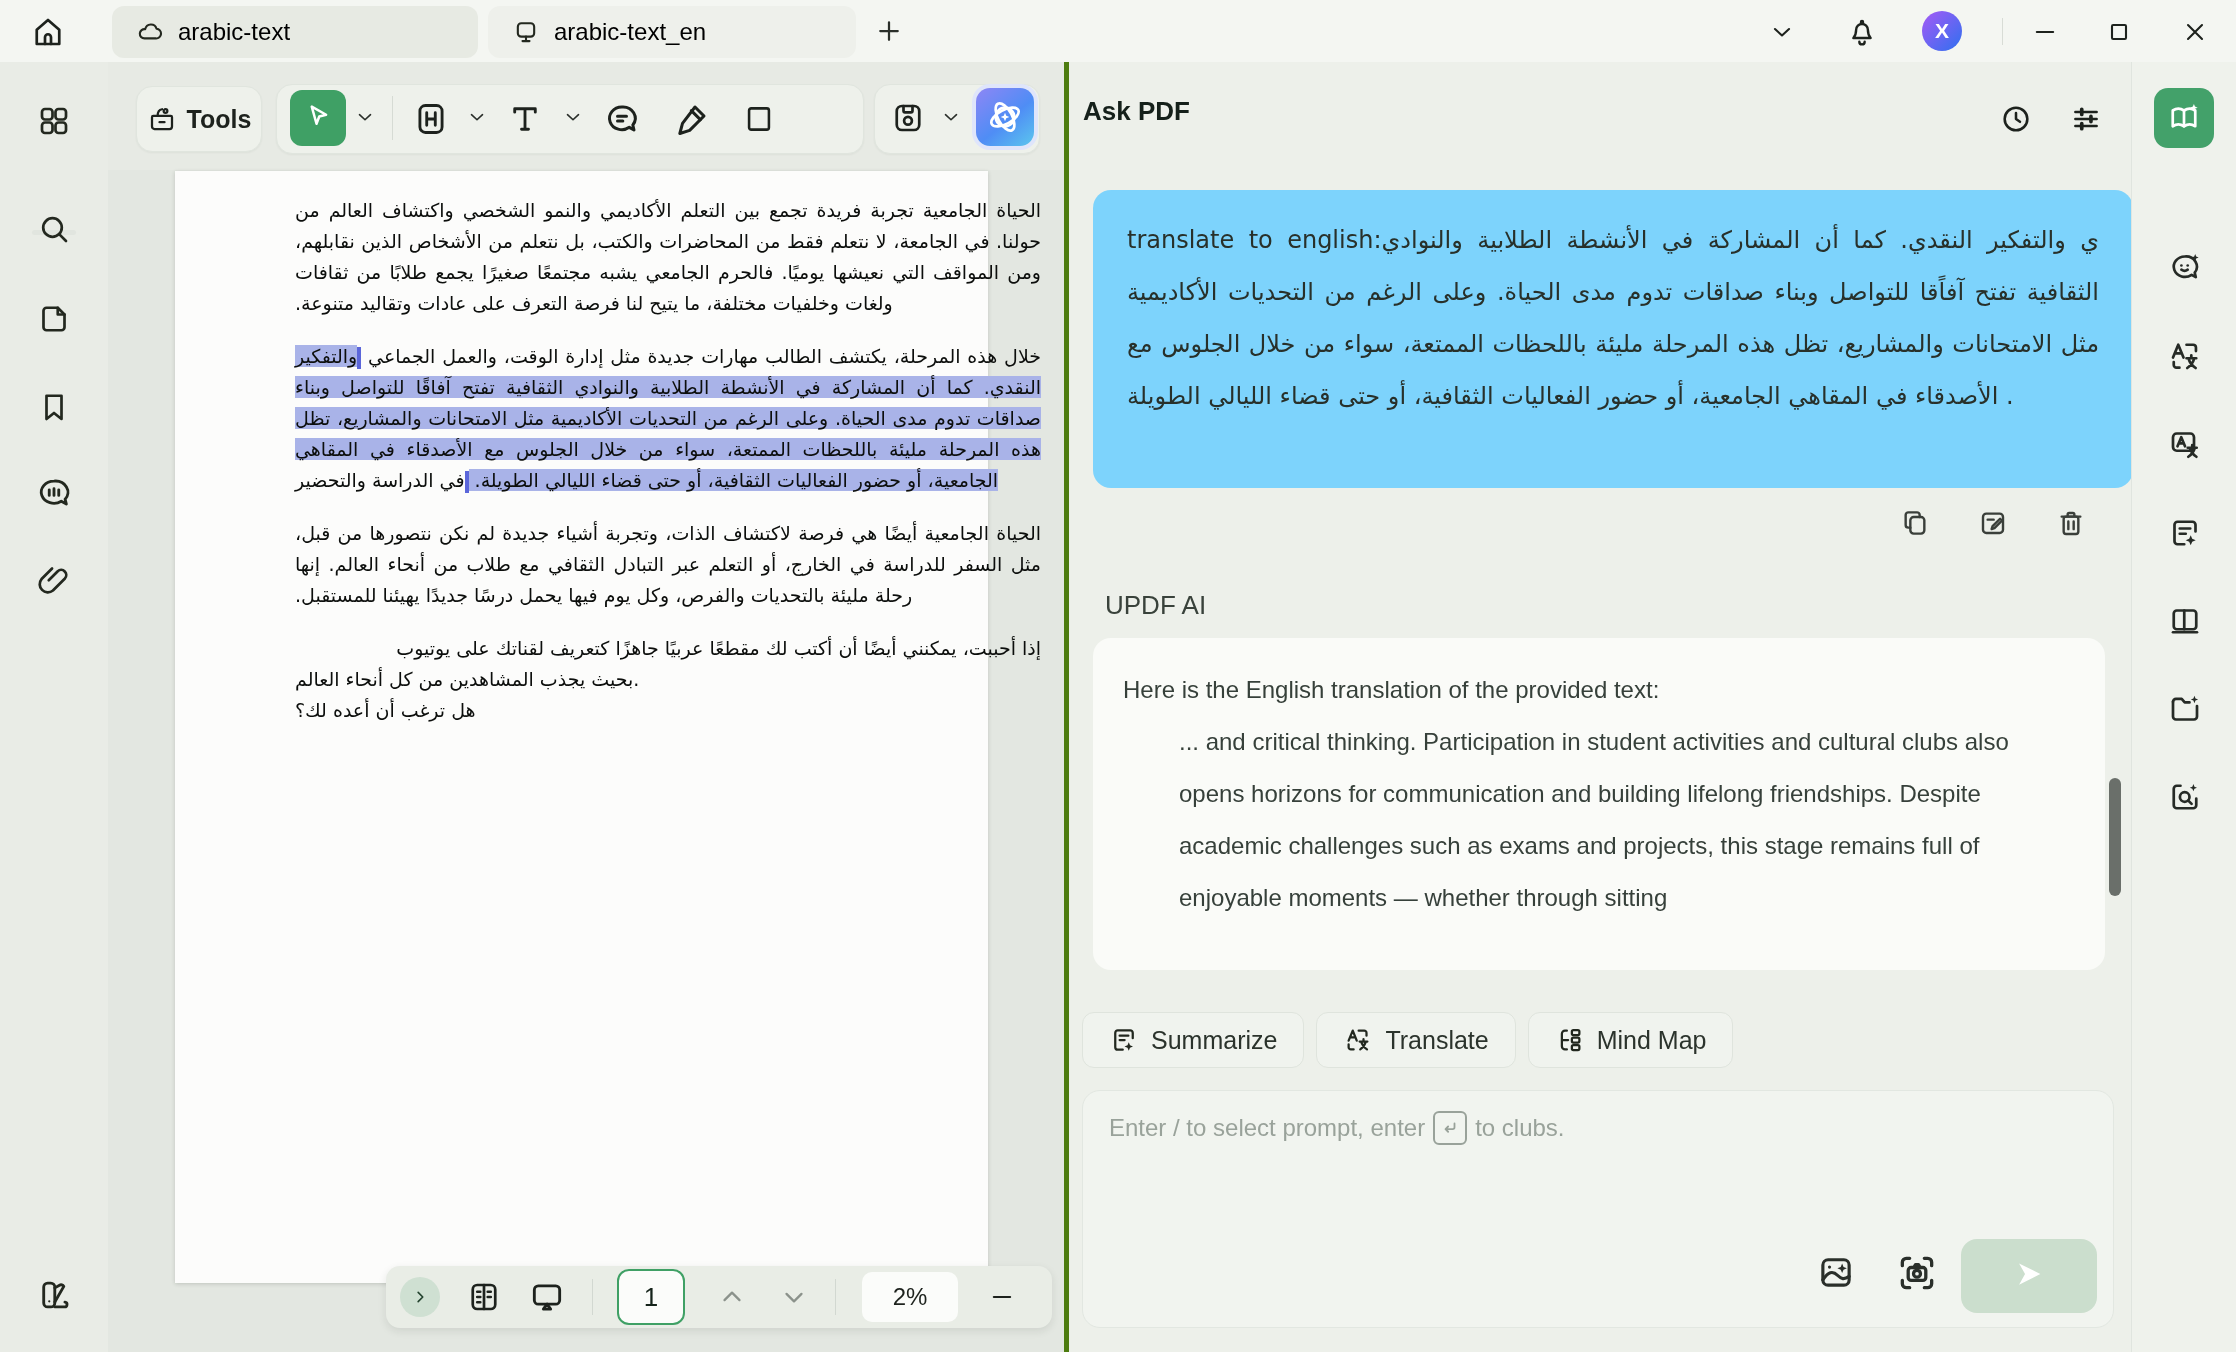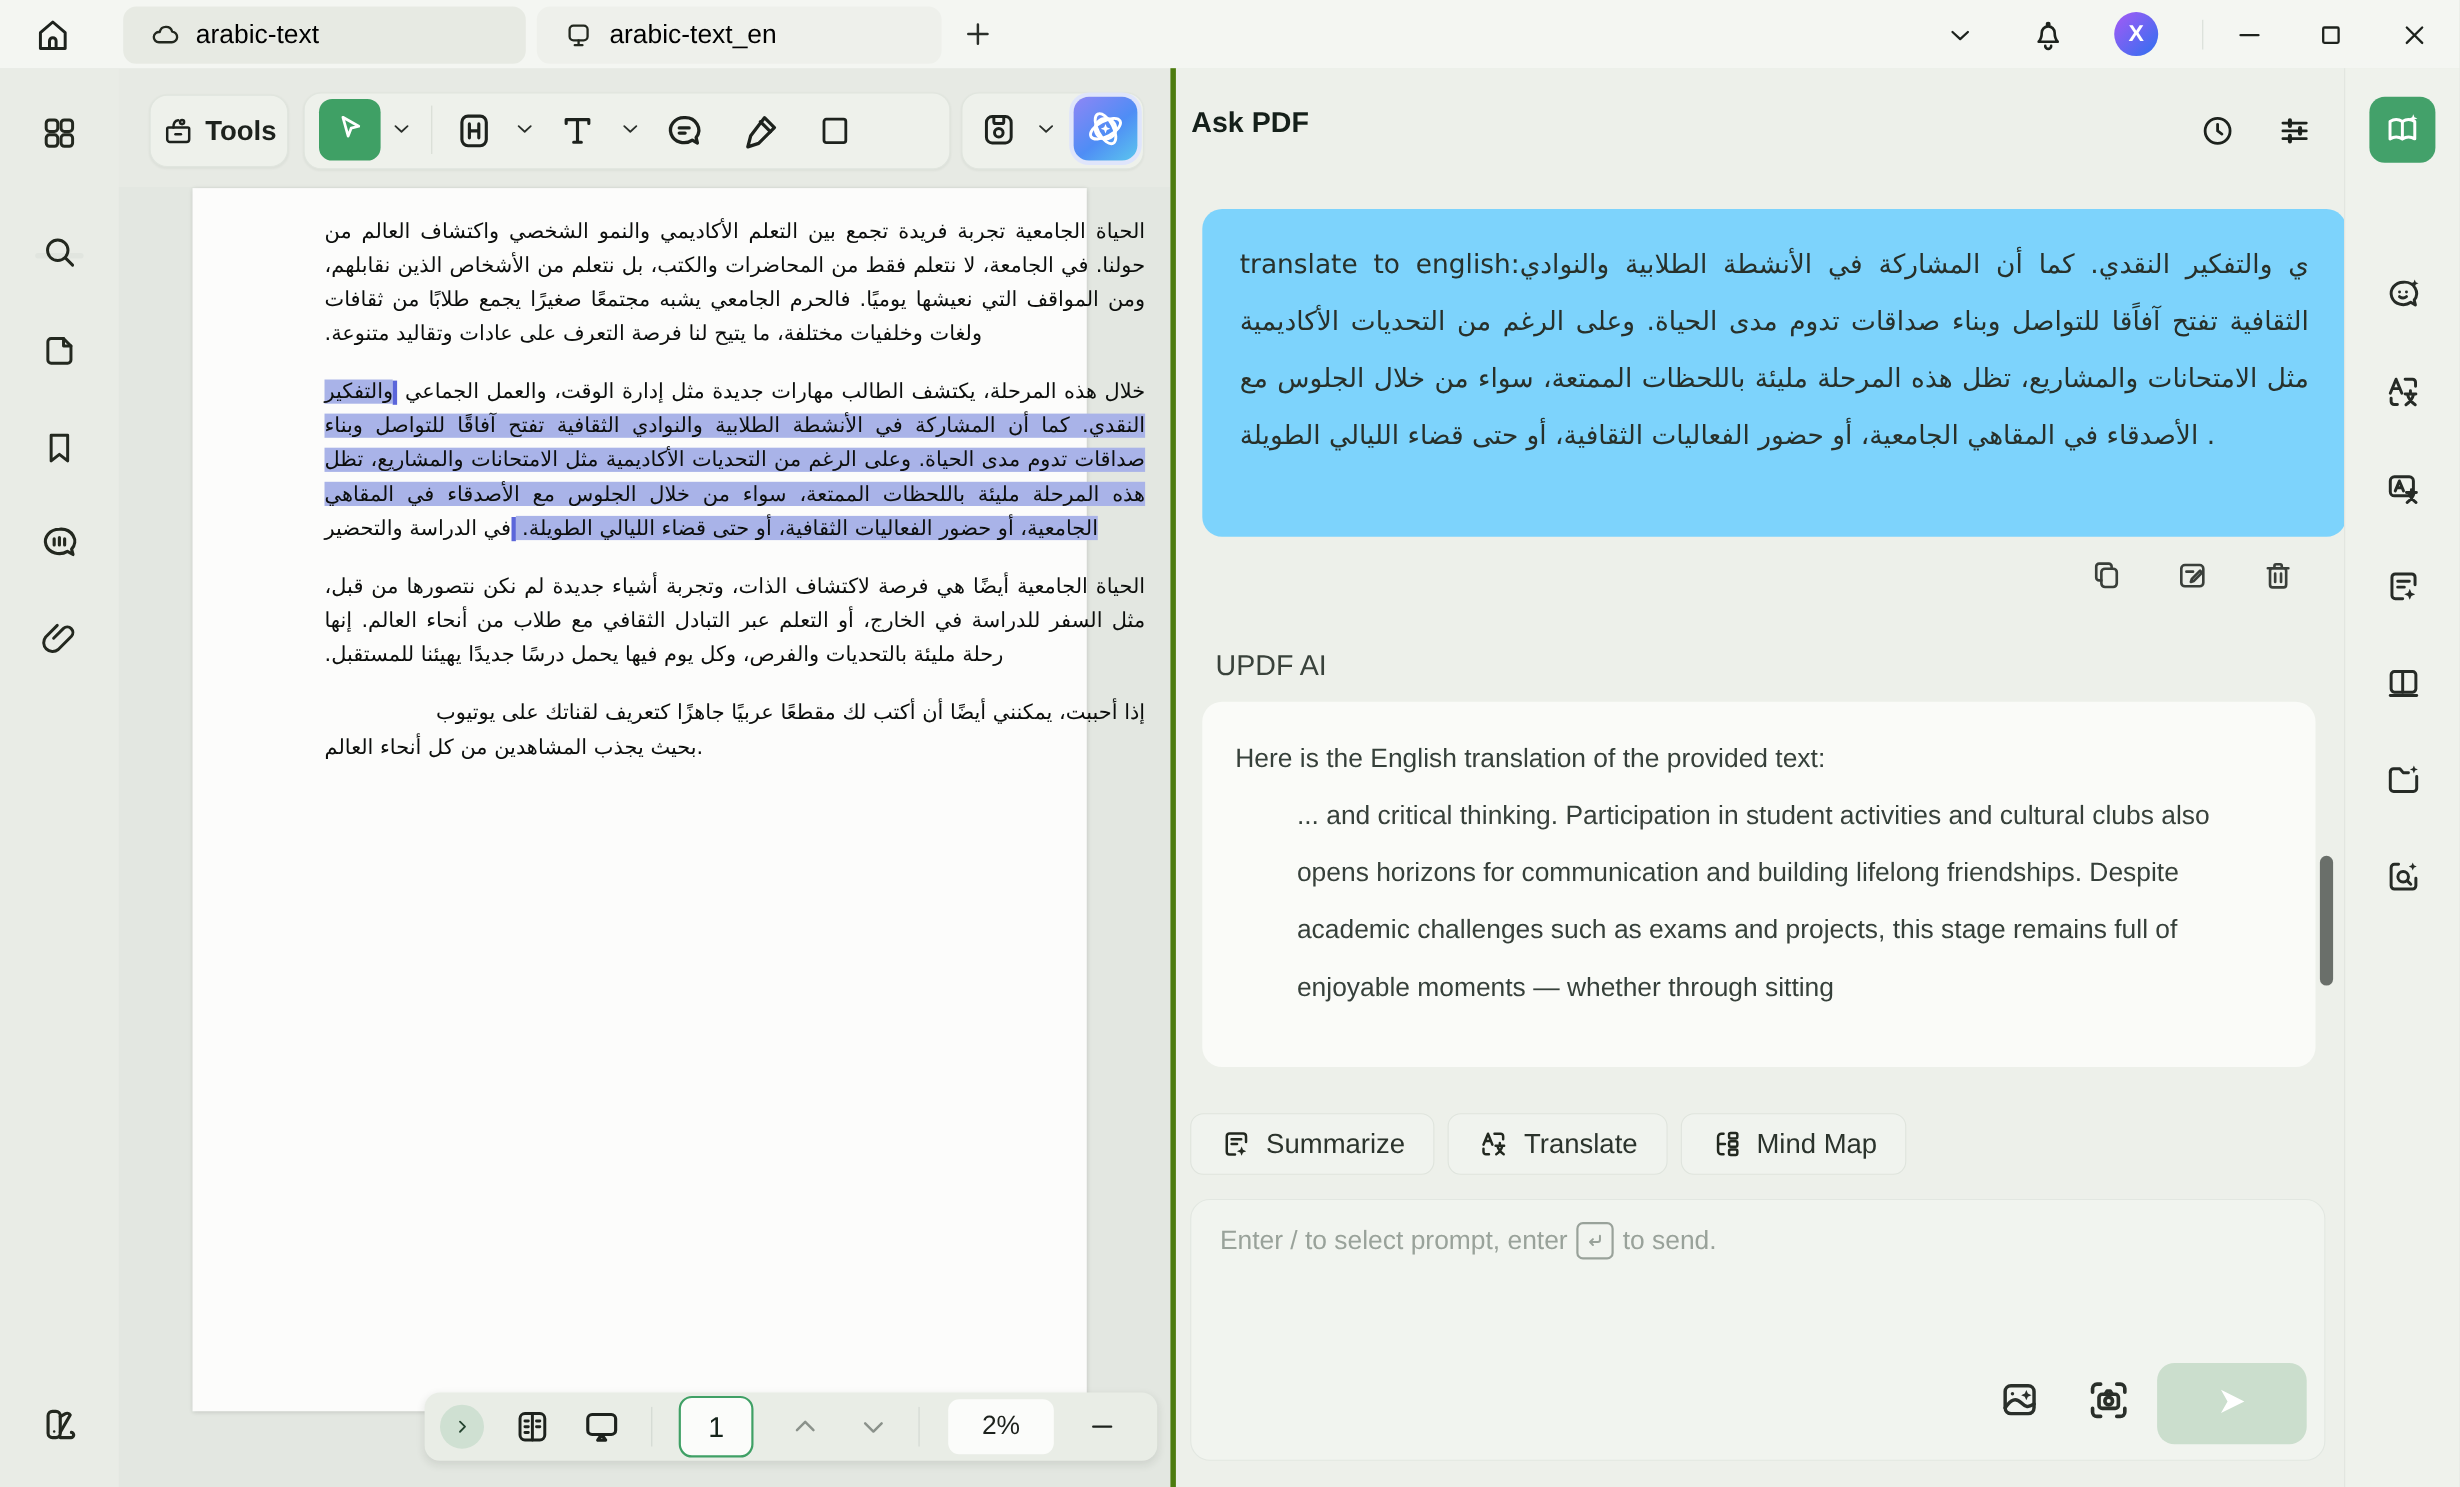--- a/index.html
+++ b/index.html
@@ -310,20 +310,21 @@
   </div>
 
   <div class="abs viewer">
     <div class="abs page">
       <div class="abs doc">
         <p class="para">الحياة الجامعية تجربة فريدة تجمع بين التعلم الأكاديمي والنمو الشخصي واكتشاف العالم من حولنا. في الجامعة، لا نتعلم فقط من المحاضرات والكتب، بل نتعلم من الأشخاص الذين نقابلهم، ومن المواقف التي نعيشها يوميًا. فالحرم الجامعي يشبه مجتمعًا صغيرًا يجمع طلابًا من ثقافات ولغات وخلفيات مختلفة، ما يتيح لنا فرصة التعرف على عادات وتقاليد متنوعة.</p>
         <p class="para"><span>خلال هذه المرحلة، يكتشف الطالب مهارات جديدة مثل إدارة الوقت، والعمل الجماعي </span><span class="hl-handle"></span><span class="hl">والتفكير النقدي. كما أن المشاركة في الأنشطة الطلابية والنوادي الثقافية تفتح آفاقًا للتواصل وبناء صداقات تدوم مدى الحياة. وعلى الرغم من التحديات الأكاديمية مثل الامتحانات والمشاريع، تظل هذه المرحلة مليئة باللحظات الممتعة، سواء من خلال الجلوس مع الأصدقاء في المقاهي الجامعية، أو حضور الفعاليات الثقافية، أو حتى قضاء الليالي الطويلة. </span><span class="hl-handle"></span><span>في الدراسة والتحضير</span></p>
         <p class="para">الحياة الجامعية أيضًا هي فرصة لاكتشاف الذات، وتجربة أشياء جديدة لم نكن نتصورها من قبل، مثل السفر للدراسة في الخارج، أو التعلم عبر التبادل الثقافي مع طلاب من أنحاء العالم. إنها رحلة مليئة بالتحديات والفرص، وكل يوم فيها يحمل درسًا جديدًا يهيئنا للمستقبل.</p>
         <div class="p4line r">إذا أحببت، يمكنني أيضًا أن أكتب لك مقطعًا عربيًا جاهزًا كتعريف لقناتك على يوتيوب</div>
         <div class="p4line l">.بحيث يجذب المشاهدين من كل أنحاء العالم</div>
+        <div class="p4line l">هل ترغب أن أعده لك؟</div>
       </div>
     </div>
 
     <div class="abs pager">
       <div class="pg-expand">
         <svg class="ic" width="22" height="22" viewBox="0 0 24 24">
             <path d="M10 7 l5 5 -5 5"></path>
           </svg>
       </div>
       <div class="pg-ic">
@@ -452,21 +453,21 @@
     </div>
 
     <div class="abs input-card">
       <div class="abs ph">
         <span>Enter / to select prompt, enter</span>
         <span class="key-box">
           <svg class="ic" width="18" height="18" viewBox="0 0 24 24" style="stroke-width:2.4;">
               <path d="M18 6 v5 a2.5 2.5 0 0 1-2.5 2.5 H6.5 M9.5 10 l-3.5 3.5 3.5 3.5"></path>
             </svg>
         </span>
-        <span>to send.</span>
+        <span>to clubs.</span>
       </div>
       <div class="abs in-ic" style="left:732px;">
         <svg class="ic" width="42" height="42" viewBox="0 0 24 24">
             <rect x="4.5" y="5" width="15" height="14.5" rx="3"></rect>
             <path d="M4.5 16.5 c3-4.5 5.5-5.5 8.5-2.5 2 2 3.5 2.5 6.5 .5"></path>
             <path class="fillstar" d="M15.5 7.2 l.8 1.9 1.9 .8 -1.9 .8 -.8 1.9 -.8-1.9 -1.9-.8 1.9-.8 Z"></path>
             <circle cx="8.3" cy="9.2" r="0.9" fill="currentColor" stroke="none"></circle>
           </svg>
       </div>
       <div class="abs in-ic" style="left:812px;">

